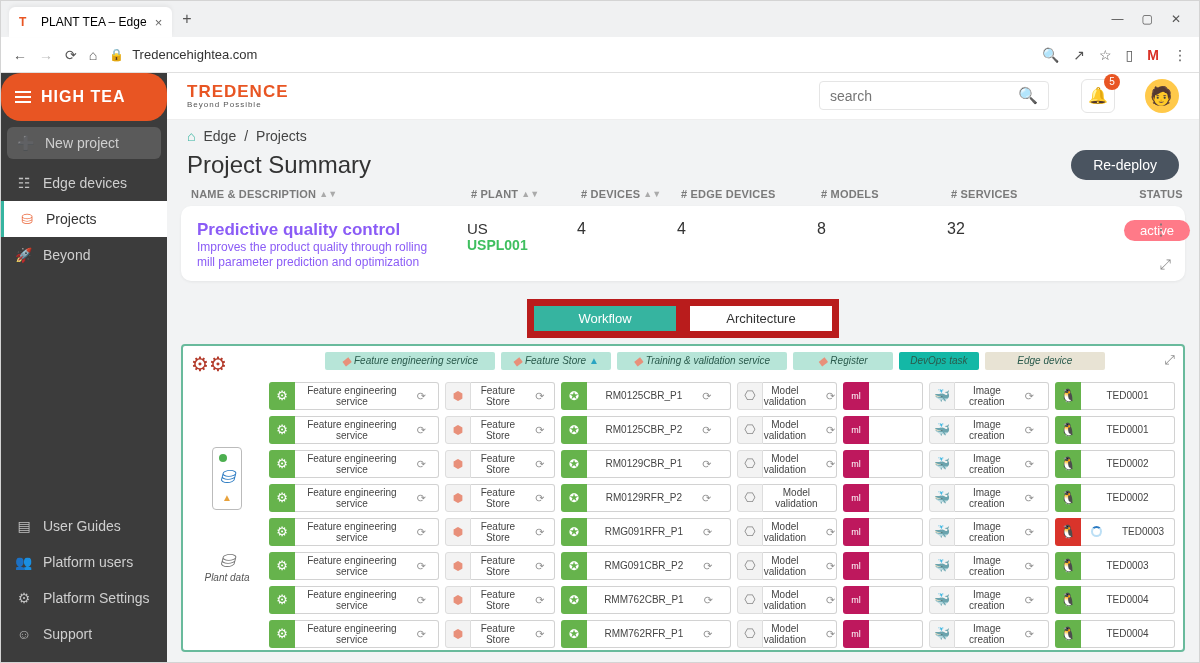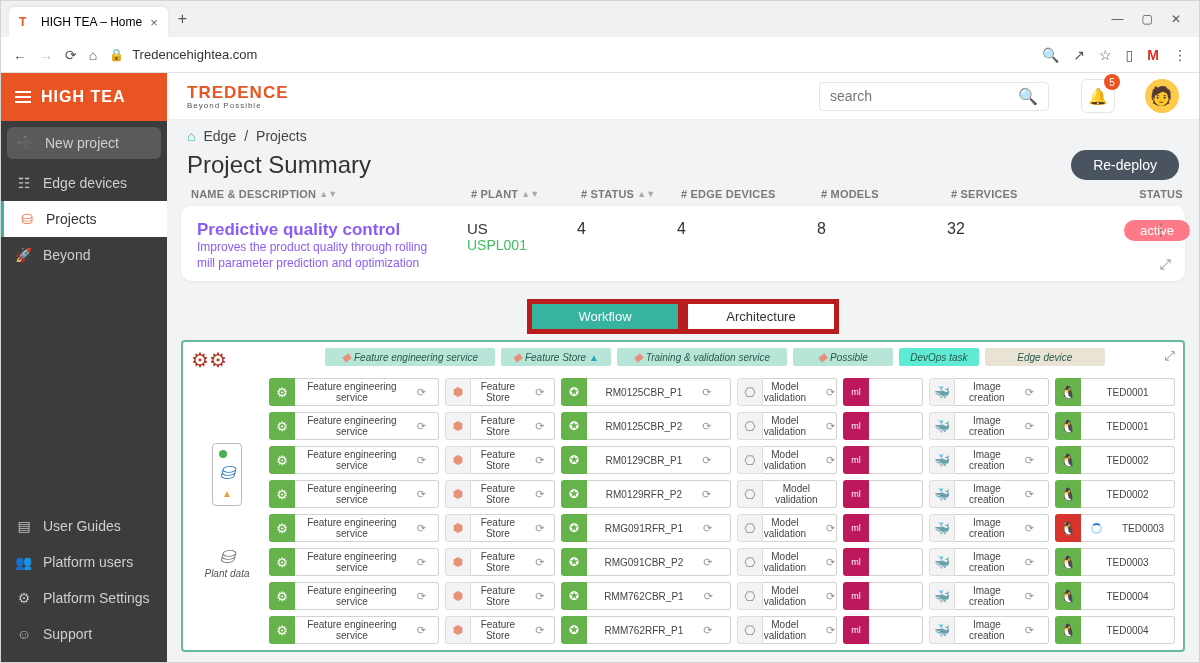--- a/index.html
+++ b/index.html
@@ -11,21 +11,21 @@
   .tab-close { color:#666; cursor:pointer; font-size:13px;}
   .tab-add { padding:0 10px; color:#555; font-size:16px; cursor:pointer;}
   .win-controls { margin-left:auto; display:flex; gap:18px; color:#555; font-size:12px; padding-right:10px;}
   .addr-bar { height: 36px; background:#fff; border-bottom:1px solid #e0e0e0; display:flex; align-items:center; padding:0 12px; gap:12px; font-size:14px; color:#555;}
   .addr-icons { display:flex; gap:12px; align-items:center;}
   .addr { flex:1; display:flex; align-items:center; gap:8px; font-size:13px; color:#333;}
   .lock { font-size:12px;}
   .addr-right { margin-left:auto; display:flex; gap:14px; align-items:center; color:#555;}
   .app { flex:1; display:flex; min-height:0; }
   .sidebar { width:166px; background:#3c3c3c; color:#cfcfcf; display:flex; flex-direction:column; font-size:14px;}
-  .side-header { background:#e85523; color:#fff; height:48px; display:flex; align-items:center; gap:10px; padding:0 14px; font-weight:700; letter-spacing:1px; font-size:16px;}
+  .side-header { background:#e85523; color:#fff; height:48px; display:flex; align-items:center; gap:10px; padding:0 14px; font-weight:700; letter-spacing:1px; font-size:16px;border-radius:20px;}
   .hamburger { display:inline-flex; flex-direction:column; gap:3px;}
   .hamburger span { width:16px; height:2px; background:#fff; display:block;}
   .side-item { display:flex; align-items:center; gap:10px; padding:10px 14px; cursor:pointer; font-size:14px;}
   .side-item.newproj { background:#5a5a5a; border-radius:6px; margin:6px; padding:8px 10px;}
   .side-item.active { background:#fff; color:#333; border-left:3px solid #36b4a0;}
   .side-bottom { margin-top:auto; padding-bottom:10px;}
   .side-icon { width:18px; text-align:center; font-size:14px; opacity:0.9;}
   .main { flex:1; display:flex; flex-direction:column; background:#f2f3f4; min-width:0;}
   .top-strip { height:48px; background:#fff; display:flex; align-items:center; padding:0 20px; gap:20px; border-bottom:1px solid #eee;}
   .brand { display:flex; flex-direction:column; align-items:flex-start;}
@@ -43,27 +43,27 @@
   .page-title { font-size:24px; font-weight:500; color:#333;}
   .redeploy { margin-left:auto; background:#4a5460; color:#fff; border:none; border-radius:18px; padding:7px 22px; font-size:14px; cursor:pointer;}
   .tbl-head { display:grid; grid-template-columns: 280px 110px 100px 140px 130px 150px 120px; padding:0 24px 6px; font-size:11px; color:#7a7a7a; font-weight:600; letter-spacing:0.2px; gap:0;}
   .tbl-head span { display:flex; align-items:center; gap:3px;}
   .sort { font-size:9px; line-height:8px; color:#aaa;}
   .card { background:#fff; margin:0 14px; border-radius:10px; padding:14px 16px 10px; position:relative; box-shadow:0 1px 3px rgba(0,0,0,0.06);}
   .row { display:grid; grid-template-columns: 270px 110px 100px 140px 130px 150px 120px; align-items:flex-start;}
   .proj-title { font-size:17px; font-weight:600; color:#8b5cf6;}
   .proj-desc { font-size:12px; color:#8b5cf6; max-width:250px; line-height:1.3;}
   .plant-us { font-size:15px; color:#333;}
-  .plant-code { font-size:14px; color:#3fbf5f; font-weight:400;}
+  .plant-code { font-size:14px; color:#3fbf5f; font-weight:700;}
   .val { font-size:16px; color:#333;}
   .status-pill { background:#ff7a88; color:#fff; border-radius:14px; padding:3px 16px; font-size:13px; display:inline-block;}
   .kebab { position:absolute; right:16px; top:14px; color:#777; font-size:16px; cursor:pointer;}
   .expand { position:absolute; right:14px; bottom:8px; color:#888; cursor:pointer; font-size:14px;}
   .tab-switch { display:flex; justify-content:center; margin:18px 0 6px;}
-  .tab-switch div { width:156px; text-align:center; padding:5px 0; font-size:13px; border:5px solid #b91c1c; cursor:pointer;}
+  .tab-switch div { width:156px; text-align:center; padding:5px 0; font-size:13px; border:7px solid #b91c1c; cursor:pointer;}
   .tab-switch .on { background:#36b4a0; color:#fff;}
   .tab-switch .off { background:#fff; color:#333;}
   .wf-wrap { margin:0 14px 10px; border:2px solid #69ba9c; border-radius:4px; background:#fff; padding:6px 8px 10px; position:relative; overflow:hidden;}
   .wf-top { position:absolute; right:8px; top:6px; color:#888; font-size:13px;}
   .cols { display:grid; grid-template-columns: 80px 170px 110px 170px 100px 80px 120px 120px; gap:6px; margin-left:6px;}
   .col-head { background:#b7e5d8; font-size:10px; font-style:italic; color:#2a5a4c; padding:2px 4px; display:flex; align-items:center; justify-content:center; gap:3px; border-radius:2px; height:18px; white-space:nowrap;}
   .cog { color:#b33a2a; font-size:20px; display:inline-block;}
   .wf-body { display:flex; gap:6px; margin-top:6px;}
   .plant-col { width:80px; display:flex; flex-direction:column; align-items:center; justify-content:center; font-size:10px; font-style:italic; color:#555; position:relative;}
   .db-box { border:1px solid #bbb; border-radius:4px; padding:6px; display:flex; flex-direction:column; align-items:center; gap:4px; background:#fff;}
@@ -89,21 +89,21 @@
   .gm-m { color:#d93025;}
 </style>
 </head>
 <body>
 
 <div class="browser">
 
   <div class="tab-bar">
     <div class="tab">
       <span class="t-logo">T</span>
-      <span>HIGH TEA – Home</span>
+      <span>PLANT TEA – Edge</span>
       <span class="tab-close">×</span>
     </div>
     <span class="tab-add">+</span>
     <div class="win-controls">
       <span>—</span>
       <span>▢</span>
       <span>✕</span>
     </div>
   </div>
 
@@ -207,21 +207,21 @@
       <div class="tbl-head">
         <span>
             <span>NAME &amp; DESCRIPTION</span>
             <span class="sort">▲▼</span>
           </span>
         <span>
             <span># PLANT</span>
             <span class="sort">▲▼</span>
           </span>
         <span>
-            <span># STATUS</span>
+            <span># DEVICES</span>
             <span class="sort">▲▼</span>
           </span>
         <span># EDGE DEVICES</span>
         <span># MODELS</span>
         <span># SERVICES</span>
         <span style="justify-content:center">STATUS</span>
       </div>
 
       <div class="card">
         <span class="kebab">⋮</span>
@@ -262,23 +262,23 @@
                 <span class="cube">◆</span>
                 <span>Feature Store</span>
                 <span style="color:#2aa4c2">▲</span>
               </div>
             <div class="col-head">
                 <span class="cube">◆</span>
                 <span>Training &amp; validation service</span>
               </div>
             <div class="col-head">
                 <span class="cube">◆</span>
-                <span>Possible</span>
-              </div>
-            <div class="col-head" style="background:#5eead4">
+                <span>Register</span>
+              </div>
+            <div class="col-head" style="background:#14b8a6">
                 <span>DevOps task</span>
               </div>
             <div class="col-head" style="background:#e8e3d4">
                 <span>Edge device</span>
               </div>
           </div>
         </div>
 
         <div class="wf-body">
           <div class="plant-col">

